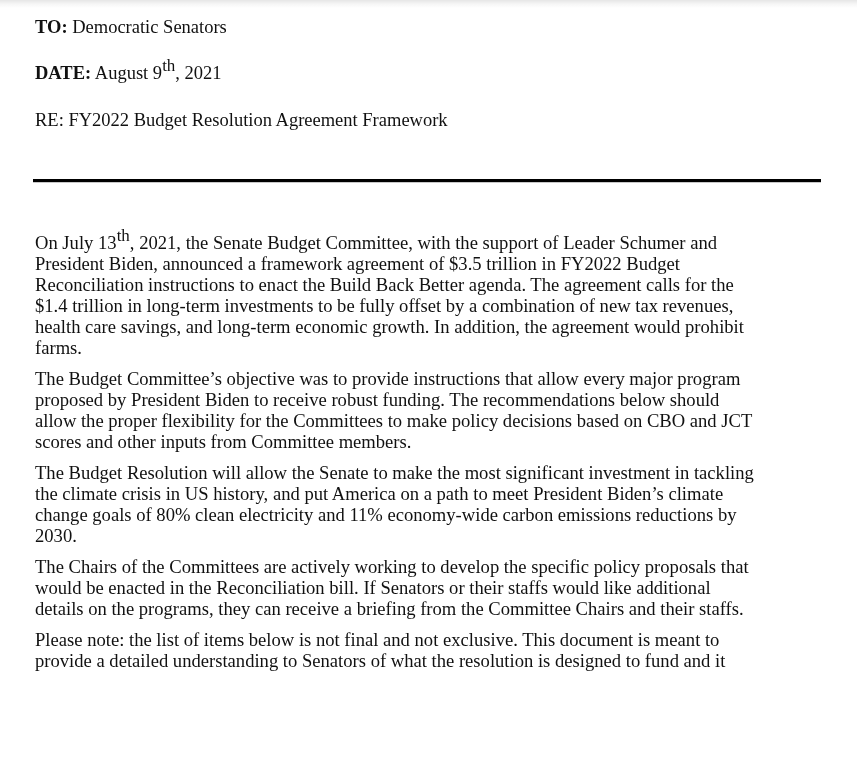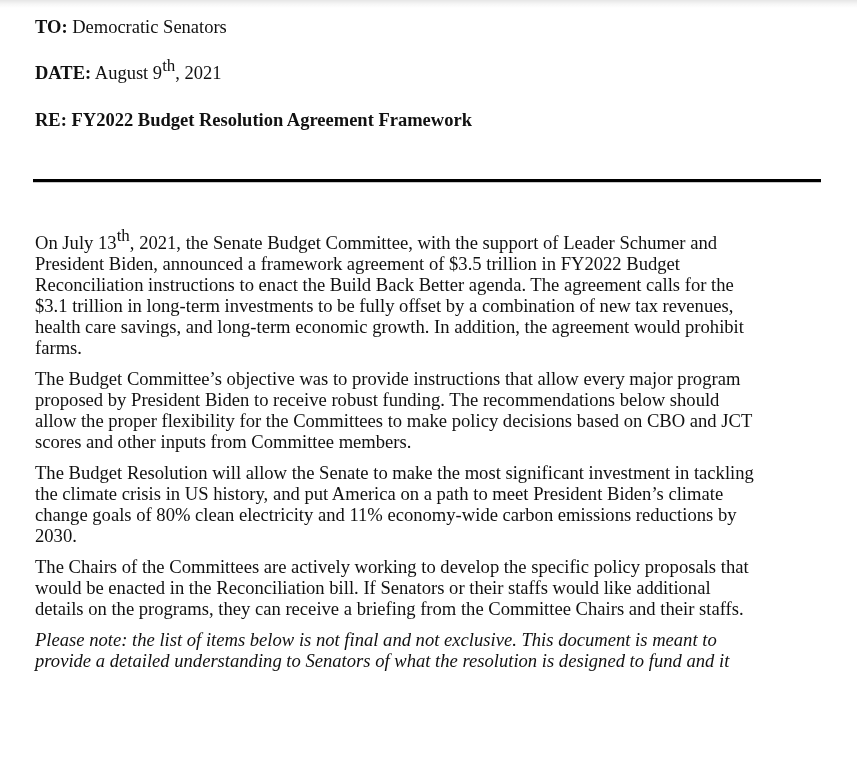--- a/index.html
+++ b/index.html
@@ -31,21 +31,21 @@
     .header-line {
       position: absolute;
       left: 35px;
       font-size: 18.5px;
       line-height: 20px;
       white-space: nowrap;
     }
     .header-line .lbl { font-weight: bold; }
     #hdr-to   { top: 17px; }
     #hdr-date { top: 63px; }
-    #hdr-re   { top: 110px; font-weight: bold; }
+    #hdr-re   { top: 110px; font-weight: normal; }
     sup {
       font-size: 17px;
       line-height: 0;
       position: relative;
       top: -1px;
       vertical-align: super;
     }
     .rule {
       position: absolute;
       left: 33px;
@@ -63,21 +63,21 @@
     }
     .para {
       font-size: 18.6px;
       line-height: 21px;
       margin: 0 0 10px 0;
     }
     .para .ln {
       display: block;
       white-space: nowrap;
     }
-    .para.italic { font-style: italic; }
+    .para.italic { }
   </style>
 </head>
 <body>
 
 <div class="top-shadow"></div>
 
 <div class="page">
 
   <div class="header-line" id="hdr-to">
     <span class="lbl">TO:</span>
@@ -94,21 +94,21 @@
     <span>FY2022 Budget Resolution Agreement Framework</span>
   </div>
 
   <div class="rule"></div>
 
   <div class="body-text" id="body-text">
       <div class="para">
         <span class="ln"><span>On July 13</span><sup>th</sup><span>, 2021, the Senate Budget Committee, with the support of Leader Schumer and</span></span>
         <span class="ln"><span>President Biden, announced a framework agreement of $3.5 trillion in FY2022 Budget</span></span>
         <span class="ln"><span>Reconciliation instructions to enact the Build Back Better agenda.  The agreement calls for the</span></span>
-        <span class="ln"><span>$3.1 trillion in long-term investments to be fully offset by a combination of new tax revenues,</span></span>
+        <span class="ln"><span>$1.4 trillion in long-term investments to be fully offset by a combination of new tax revenues,</span></span>
         <span class="ln"><span>health care savings, and long-term economic growth. In addition, the agreement would prohibit</span></span>
         <span class="ln"><span>farms.</span></span>
       </div>
       <div class="para">
         <span class="ln"><span>The Budget Committee’s objective was to provide instructions that allow every major program</span></span>
         <span class="ln"><span>proposed by President Biden to receive robust funding.  The recommendations below should</span></span>
         <span class="ln"><span>allow the proper flexibility for the Committees to make policy decisions based on CBO and JCT</span></span>
         <span class="ln"><span>scores and other inputs from Committee members.</span></span>
       </div>
       <div class="para">

